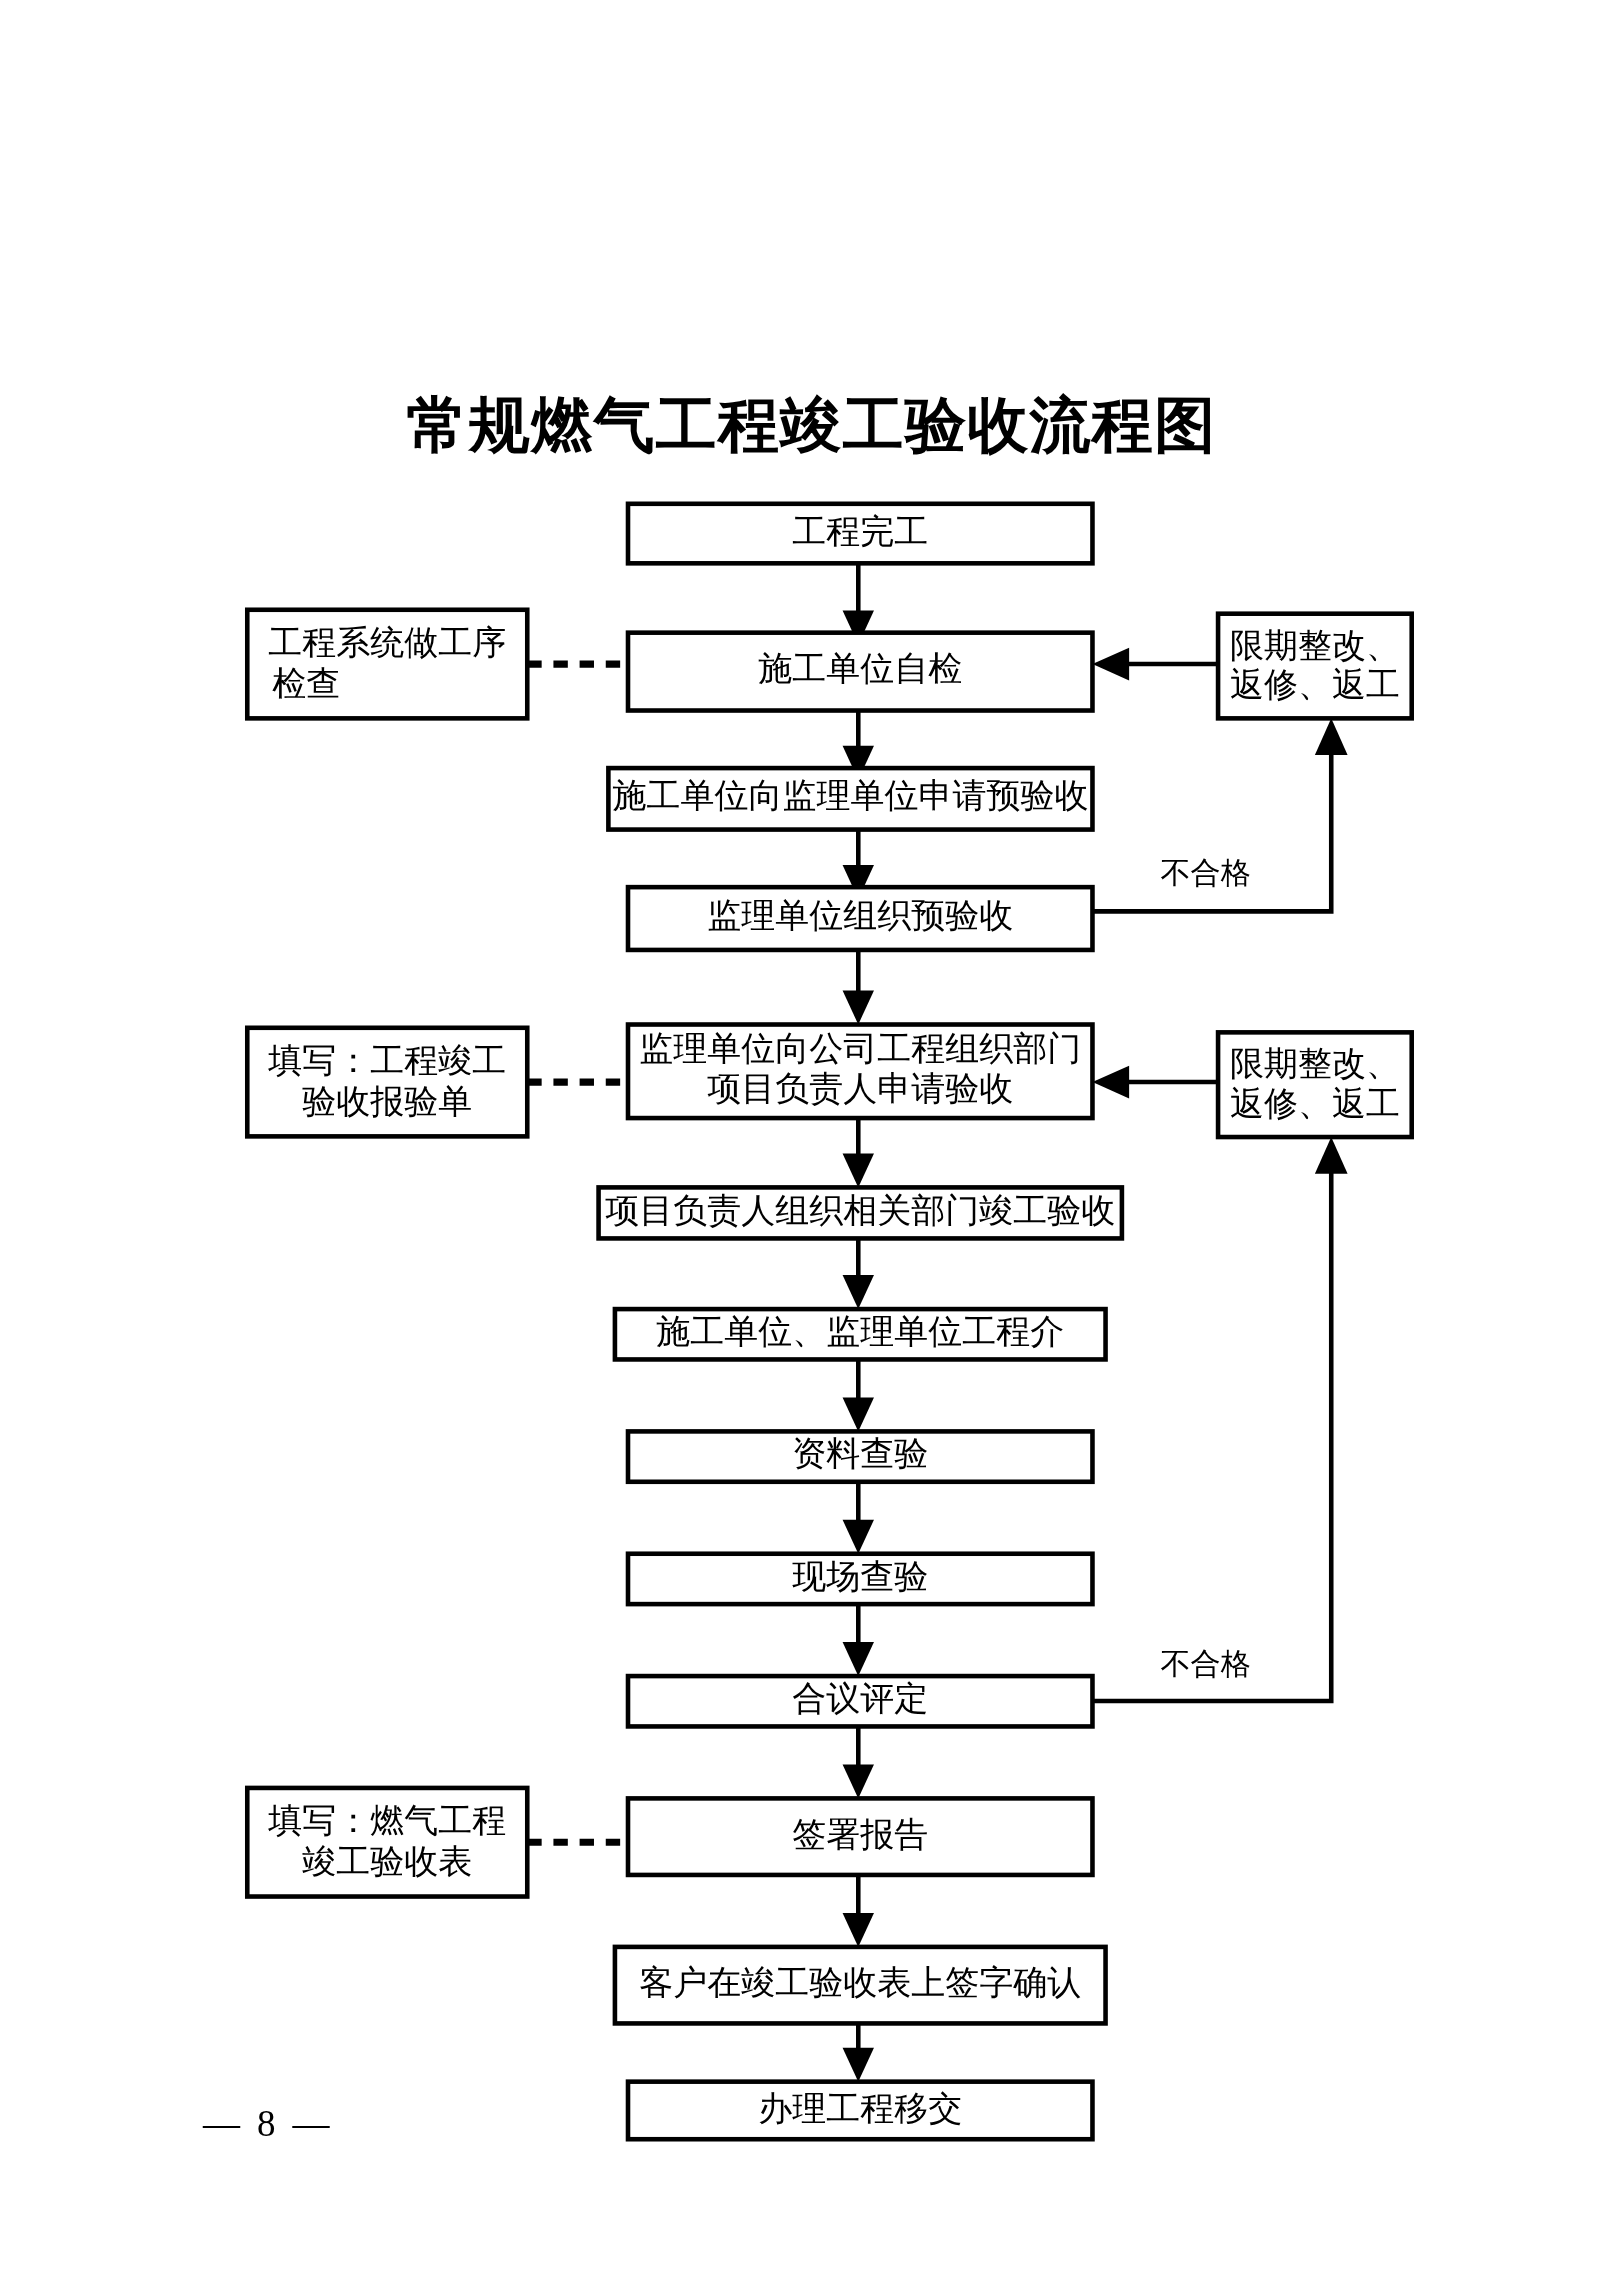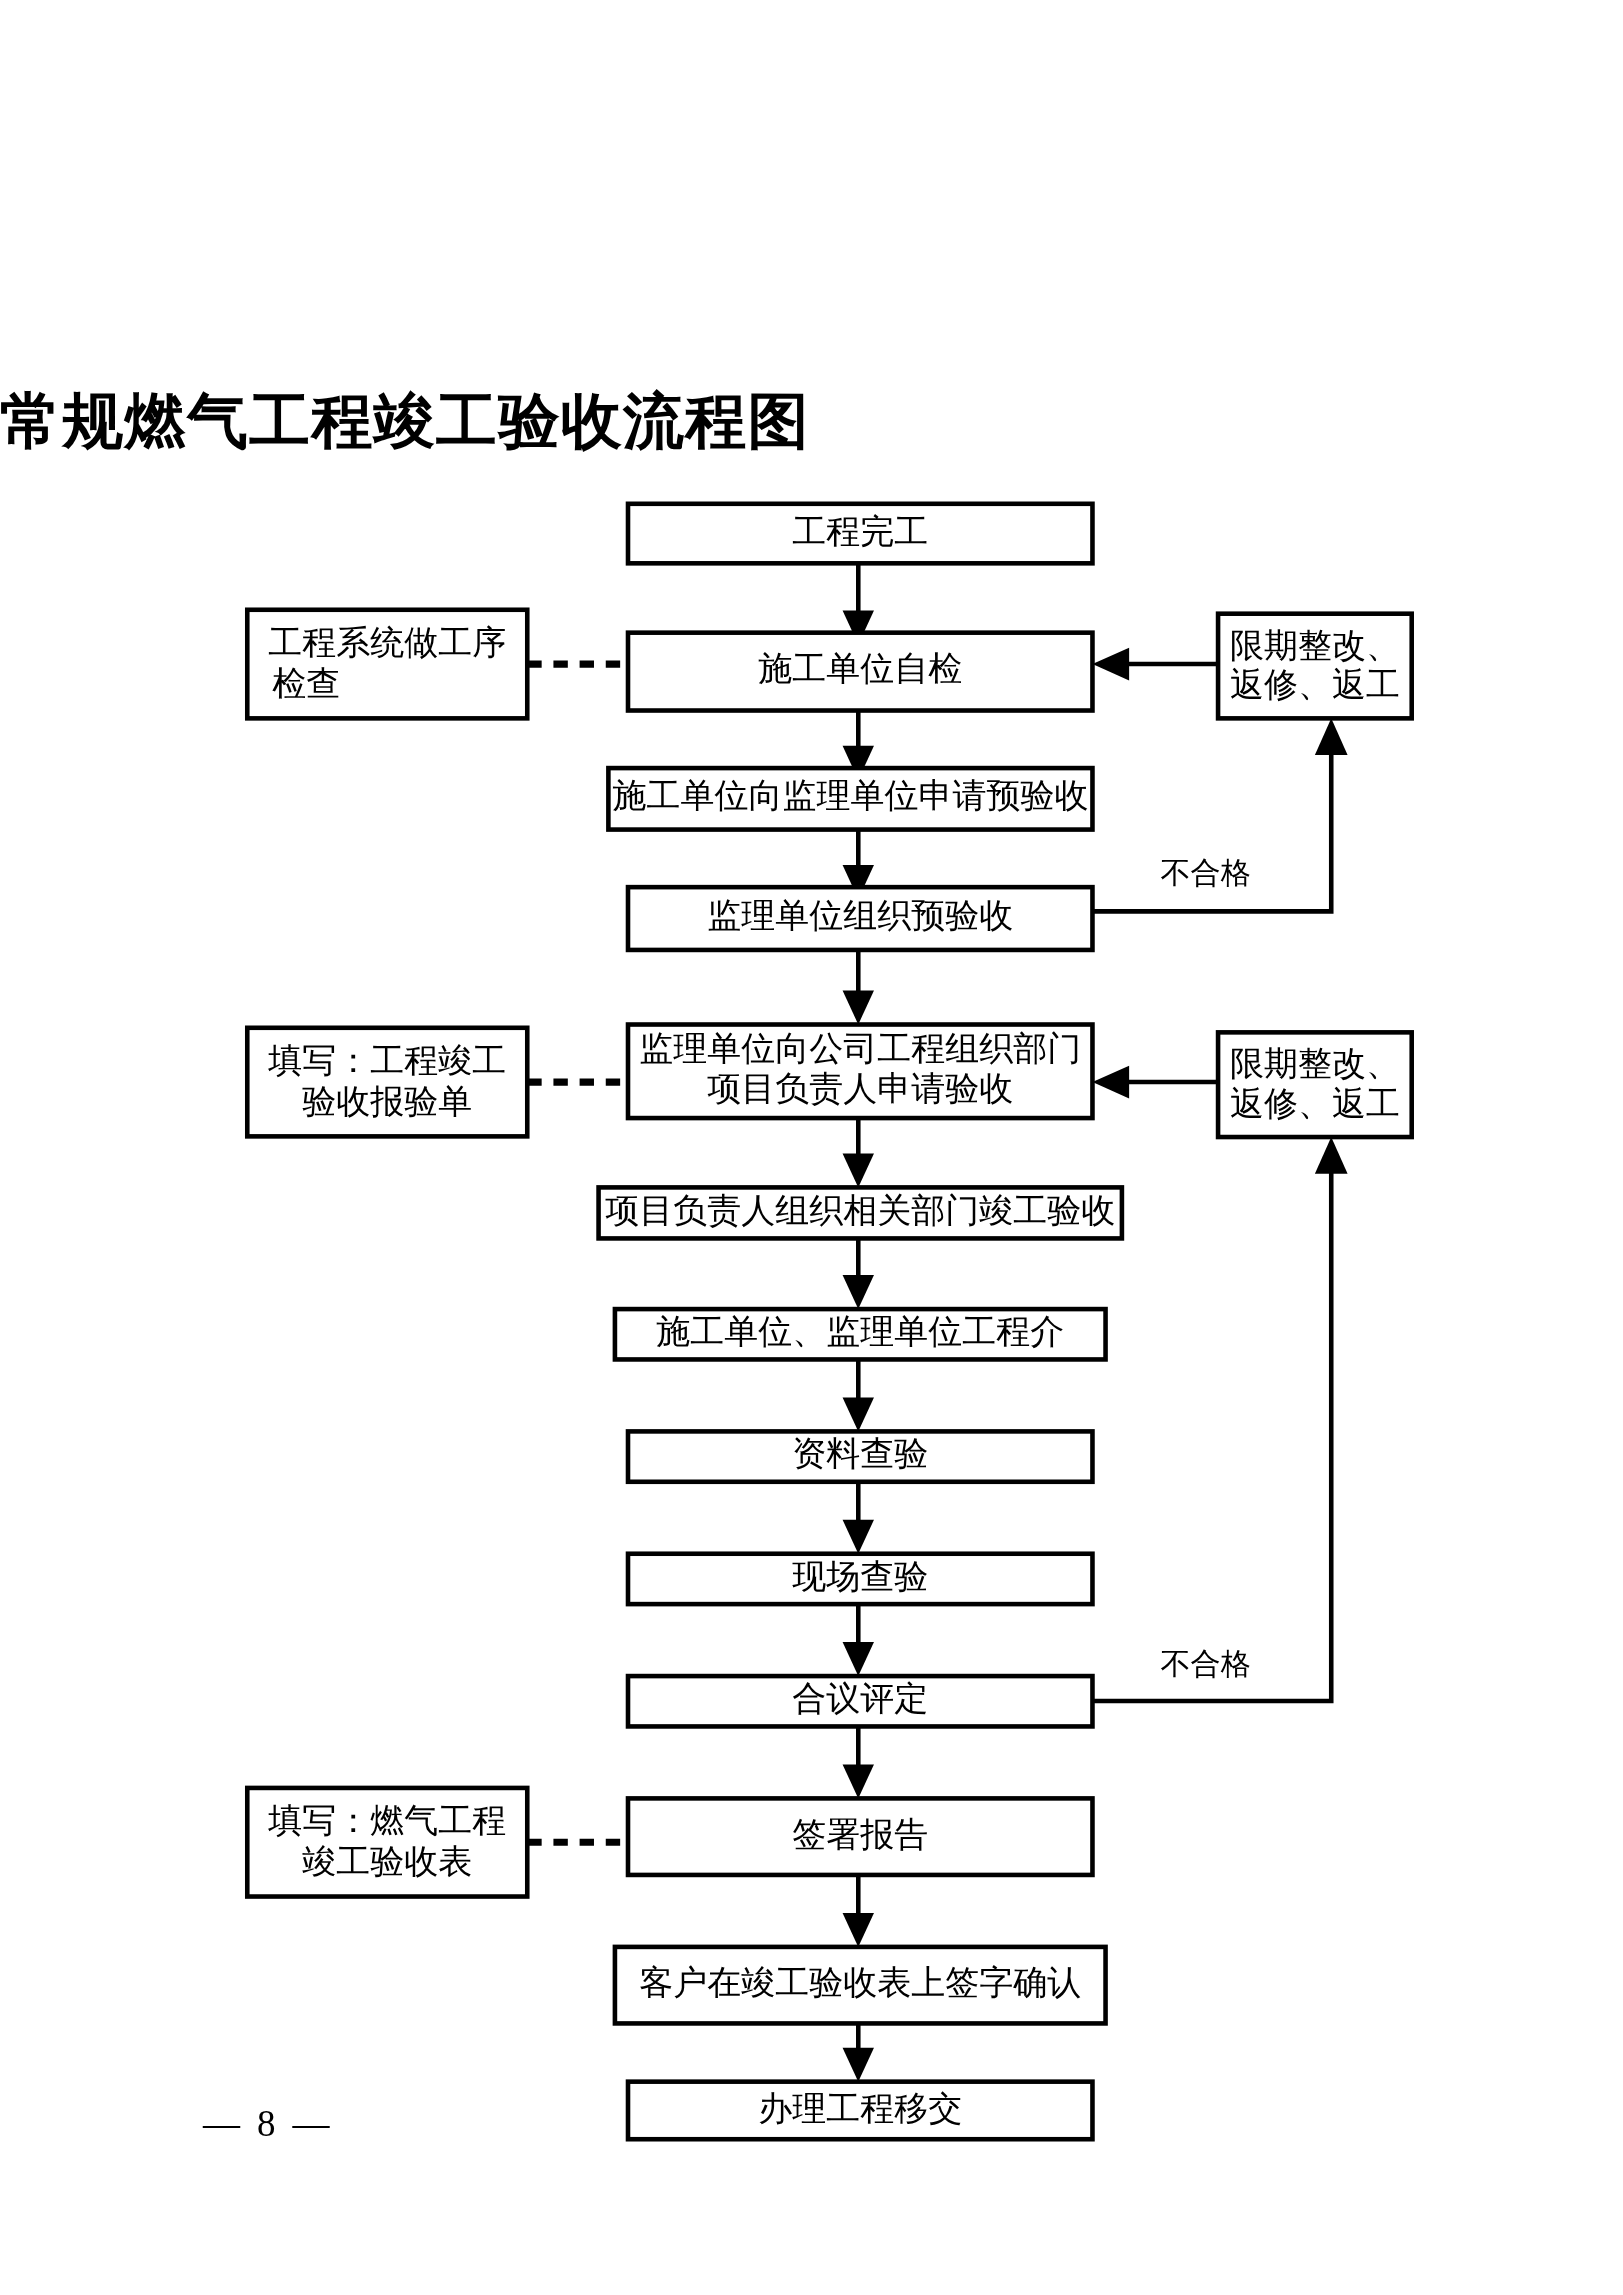--- a/index.html
+++ b/index.html
@@ -20,26 +20,26 @@
     left: 0; top: 0;
     width: 1623px;
     height: 2295px;
     background: #ffffff;
   }
   #chart-title {
     position: absolute;
     left: 0;
     top: 394px;
     width: 1623px;
-    text-align: left;
+    text-align: center;
     font-size: 61px;
     font-weight: bold;
     letter-spacing: 1.3px;
     line-height: 1.05;
-    font-family: Liberation Mono, monospace;
+    font-family: Liberation Serif, serif;
   }
   #page-number {
     position: absolute;
     left: 203px;
     top: 2102px;
     width: 262px;
     font-size: 37px;
     letter-spacing: 3.9px;
     font-family: "Liberation Serif", "DejaVu Serif", serif;
   }

